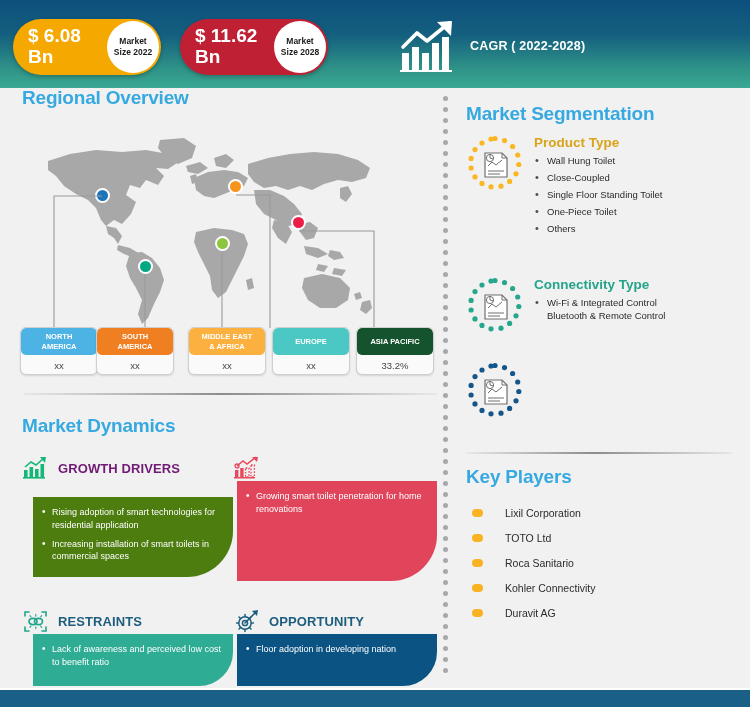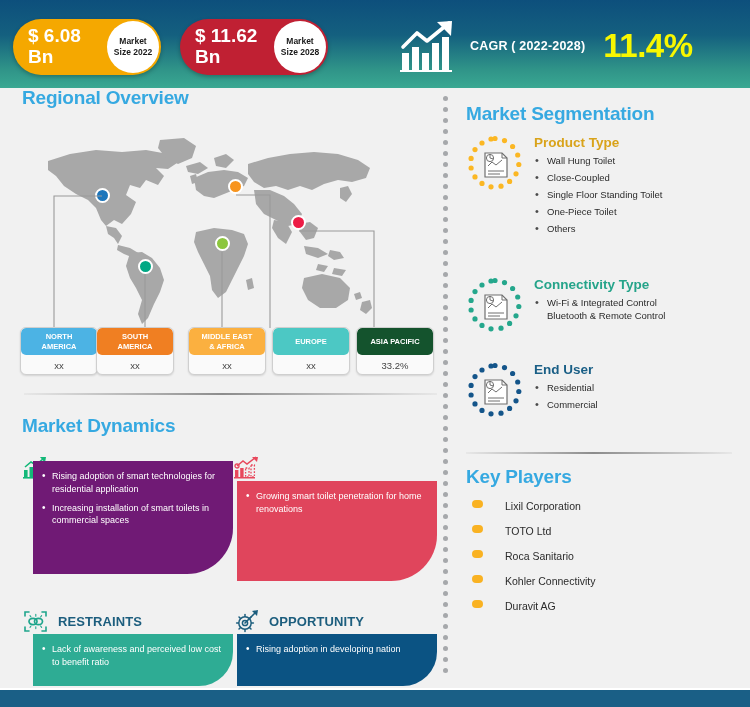--- a/index.html
+++ b/index.html
@@ -119,22 +119,22 @@
     color: #ffffff; font-size: 9px; line-height: 1.42; margin-bottom: 6px;
     padding-left: 10px; position: relative;
   }
   .dyn-box li:before {
     content: "•"; position: absolute; left: 0; top: -1px; font-size: 10px;
   }
 
   #dh-growth { left: 22px; top: 455px; }
   #dh-growth .dyn-txt { color: #701a75; }
   #db-growth {
-    left: 33px; top: 461px; width: 200px; height: 113px;
-    background: #701a75; border-radius: 0 0 46px 0;
+    left: 33px; top: 497px; width: 200px; height: 80px;
+    background: #4d7c0f; border-radius: 0 0 46px 0;
   }
   #dh-trends { left: 233px; top: 455px; }
   #dh-trends .dyn-txt { color: #e8485c; margin-top: 40px; }
   #db-trends {
     left: 237px; top: 481px; width: 200px; height: 100px;
     background: #e0455c; border-radius: 0 0 46px 0;
   }
   #dh-restraints { left: 22px; top: 608px; }
   #dh-restraints .dyn-txt { color: #1d5e7e; }
   #db-restraints {
@@ -165,21 +165,21 @@
   }
   .seg-body li:before {
     content: "•"; position: absolute; left: 1px; top: -1px;
     color: #4a4a4a; font-size: 11px;
   }
   .seg-body li .sub { display: block; }
 
   
   #players { position: absolute; left: 472px; top: 500px; width: 270px; }
   .player-row {
-    display: flex; height: 25px;
+    display: flex; align-items: center; height: 25px;
   }
   .player-dot {
     width: 11px; height: 8px; border-radius: 5px; background: #f9b222; flex: 0 0 11px;
   }
   .player-name {
     font-size: 10.5px; color: #2b2b2b; margin-left: 22px;
   }
 </style>
 </head>
 <body>
@@ -211,21 +211,20 @@
       <rect x="2" y="33" width="7" height="17" fill="#fff"></rect>
       <rect x="12" y="27" width="7" height="23" fill="#fff"></rect>
       <rect x="22" y="33" width="7" height="17" fill="#fff"></rect>
       <rect x="32" y="23" width="7" height="27" fill="#fff"></rect>
       <rect x="42" y="17" width="7" height="33" fill="#fff"></rect>
       <rect x="0" y="50" width="52" height="2.2" fill="#fff"></rect>
       <path d="M3 27 L17 13 L27 21 L49 3" stroke="#fff" stroke-width="3.6" fill="none" stroke-linecap="round" stroke-linejoin="round"></path>
       <path d="M37 2 L52 1 L51 16 Z" fill="#fff"></path>
     </svg>
     <div id="cagr-label">CAGR ( 2022-2028)</div>
-    <div id="cagr-value">11.4%</div>
   </div>
 </div>
 
 <div id="canvas"></div>
 
 <div id="col-divider">
     <div class="dot" style="top: 0px;"></div>
     <div class="dot" style="top: 11px;"></div>
     <div class="dot" style="top: 22px;"></div>
     <div class="dot" style="top: 33px;"></div>
@@ -477,21 +476,21 @@
       <path d="M18 8 L16.7 9.3"></path>
         <path d="M7.3 18.7 L6 20"></path>
     </g>
     <path d="M12 14 L22 4" stroke="#1d5e7e" stroke-width="1.6" stroke-linecap="round"></path>
     <path d="M19 2 L25 1 L24 7 Z" fill="#1d5e7e"></path>
   </svg>
   <div class="dyn-txt">OPPORTUNITY</div>
 </div>
 <div class="dyn-box" id="db-opportunity">
   <ul>
-    <li>Rising adoption in developing nation</li>
+    <li>Floor adoption in developing nation</li>
   </ul>
 </div>
 
 <div class="seg-group" id="seg-0">
   <svg class="seg-icon" viewBox="0 0 58 58">
     <g fill="#fbb723">
       <circle cx="29" cy="3.5" r="2.6"></circle>
         <circle cx="38.5" cy="5.6" r="2.6"></circle>
       <circle cx="46.6" cy="11.5" r="2.6"></circle>
         <circle cx="51.7" cy="20" r="2.6"></circle>
@@ -603,27 +602,20 @@
     <g stroke="#6f6f6f" stroke-width="1" fill="none">
       <path d="M36 18 L36 23 L41 23"></path>
       <path d="M22 31 L26 27 L30 30 L36 25"></path>
       <circle cx="24" cy="23" r="3.6"></circle>
       <path d="M24 23 L24 19.4"></path>
         <path d="M24 23 L27.4 24"></path>
       <path d="M22 36 L38 36"></path>
         <path d="M22 39 L34 39"></path>
     </g>
   </svg>
-  <div class="seg-body">
-    <div class="seg-name" style="color:#1a5f86;">End User</div>
-    <ul>
-      <li>Residential</li>
-      <li>Commercial</li>
-    </ul>
-  </div>
 </div>
 
 <div id="players">
   <div class="player-row">
     <span class="player-dot"></span>
     <span class="player-name">Lixil Corporation</span>
   </div>
   <div class="player-row">
     <span class="player-dot"></span>
     <span class="player-name">TOTO Ltd</span>

